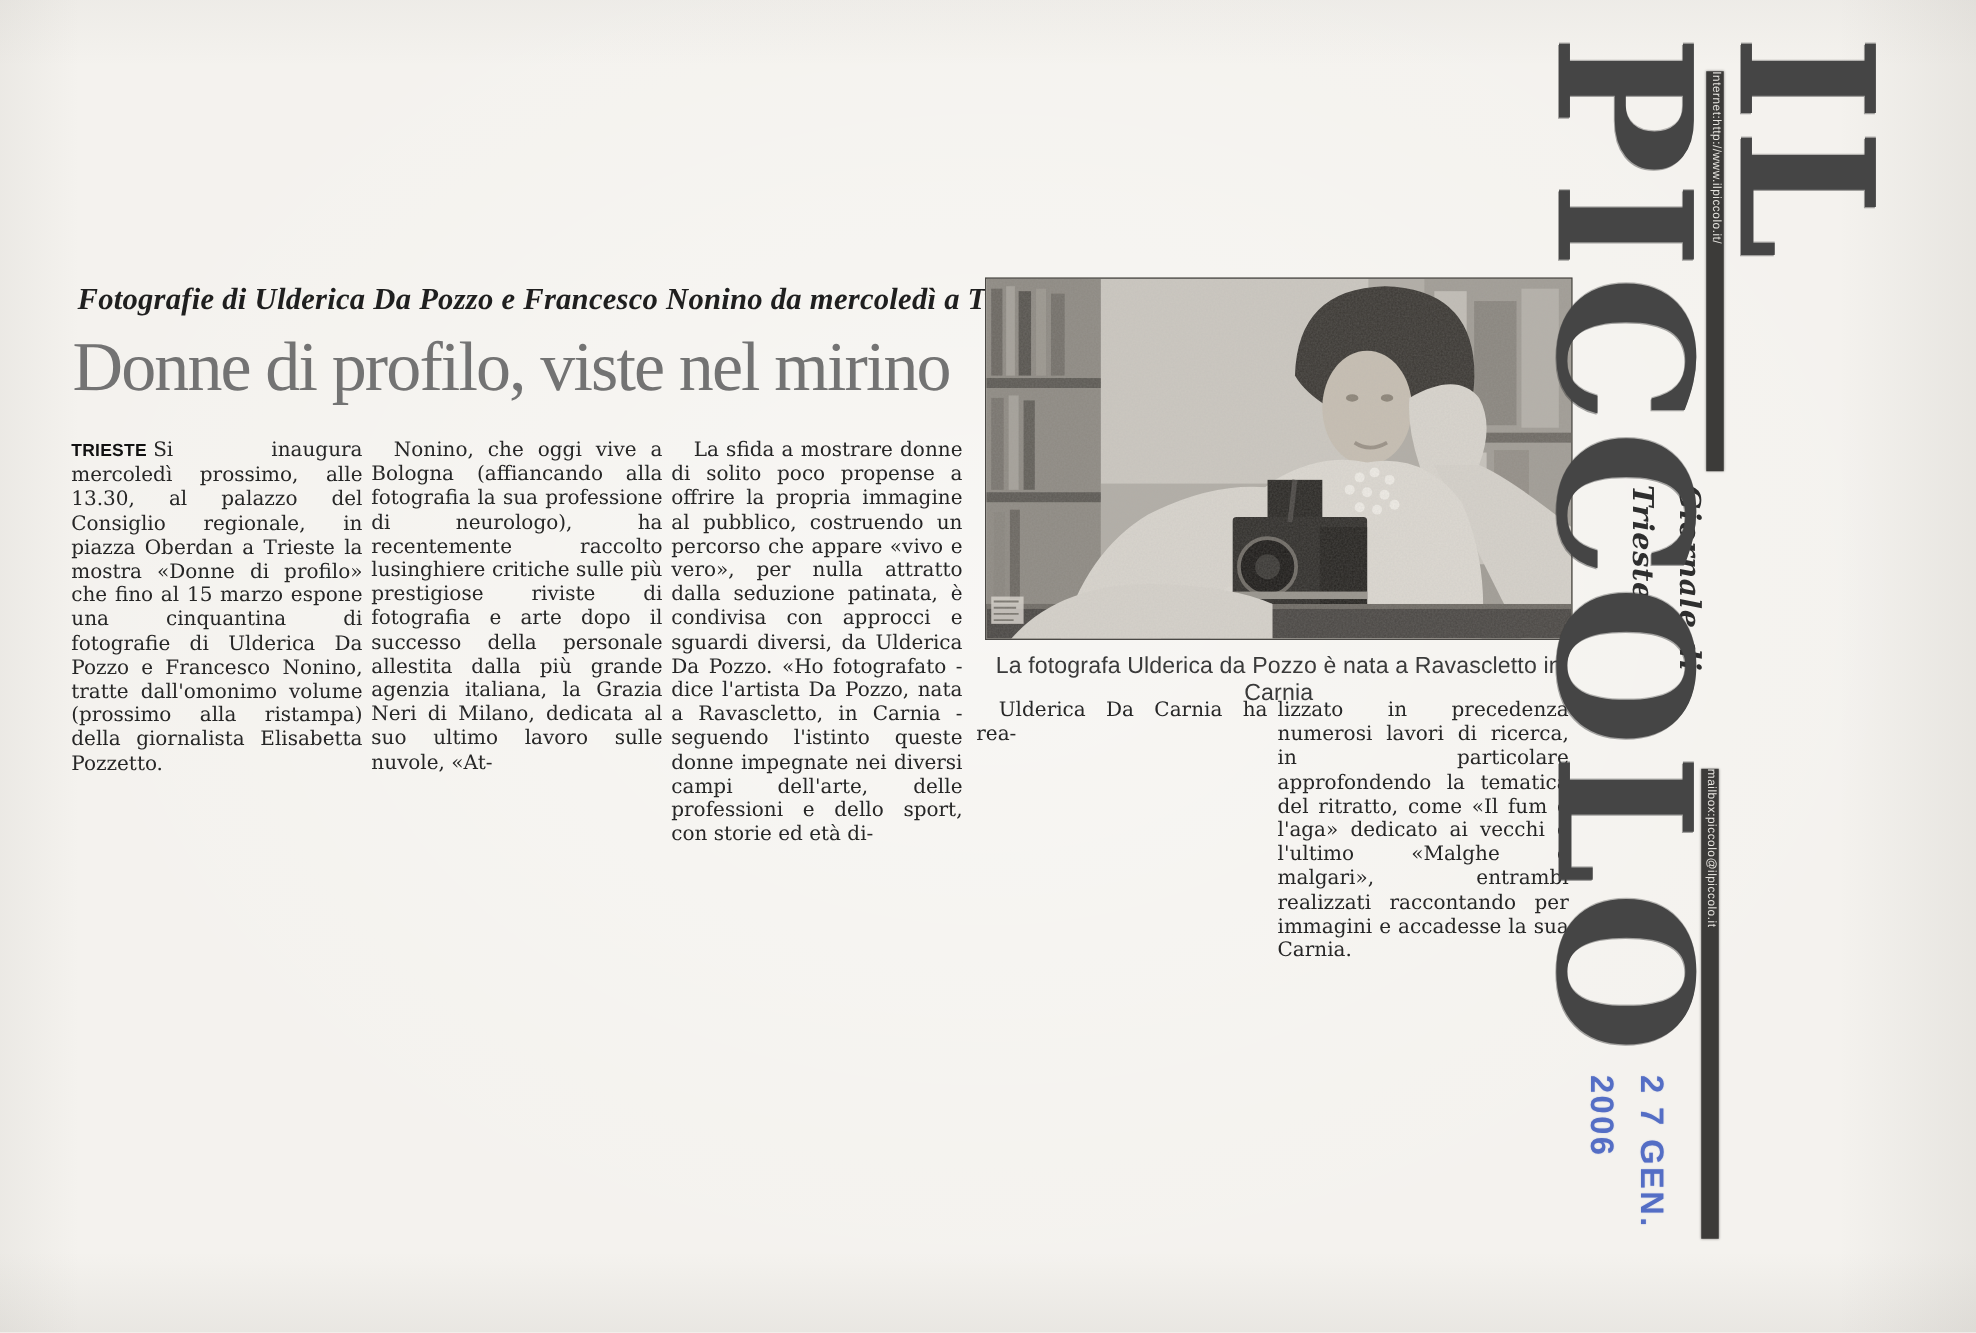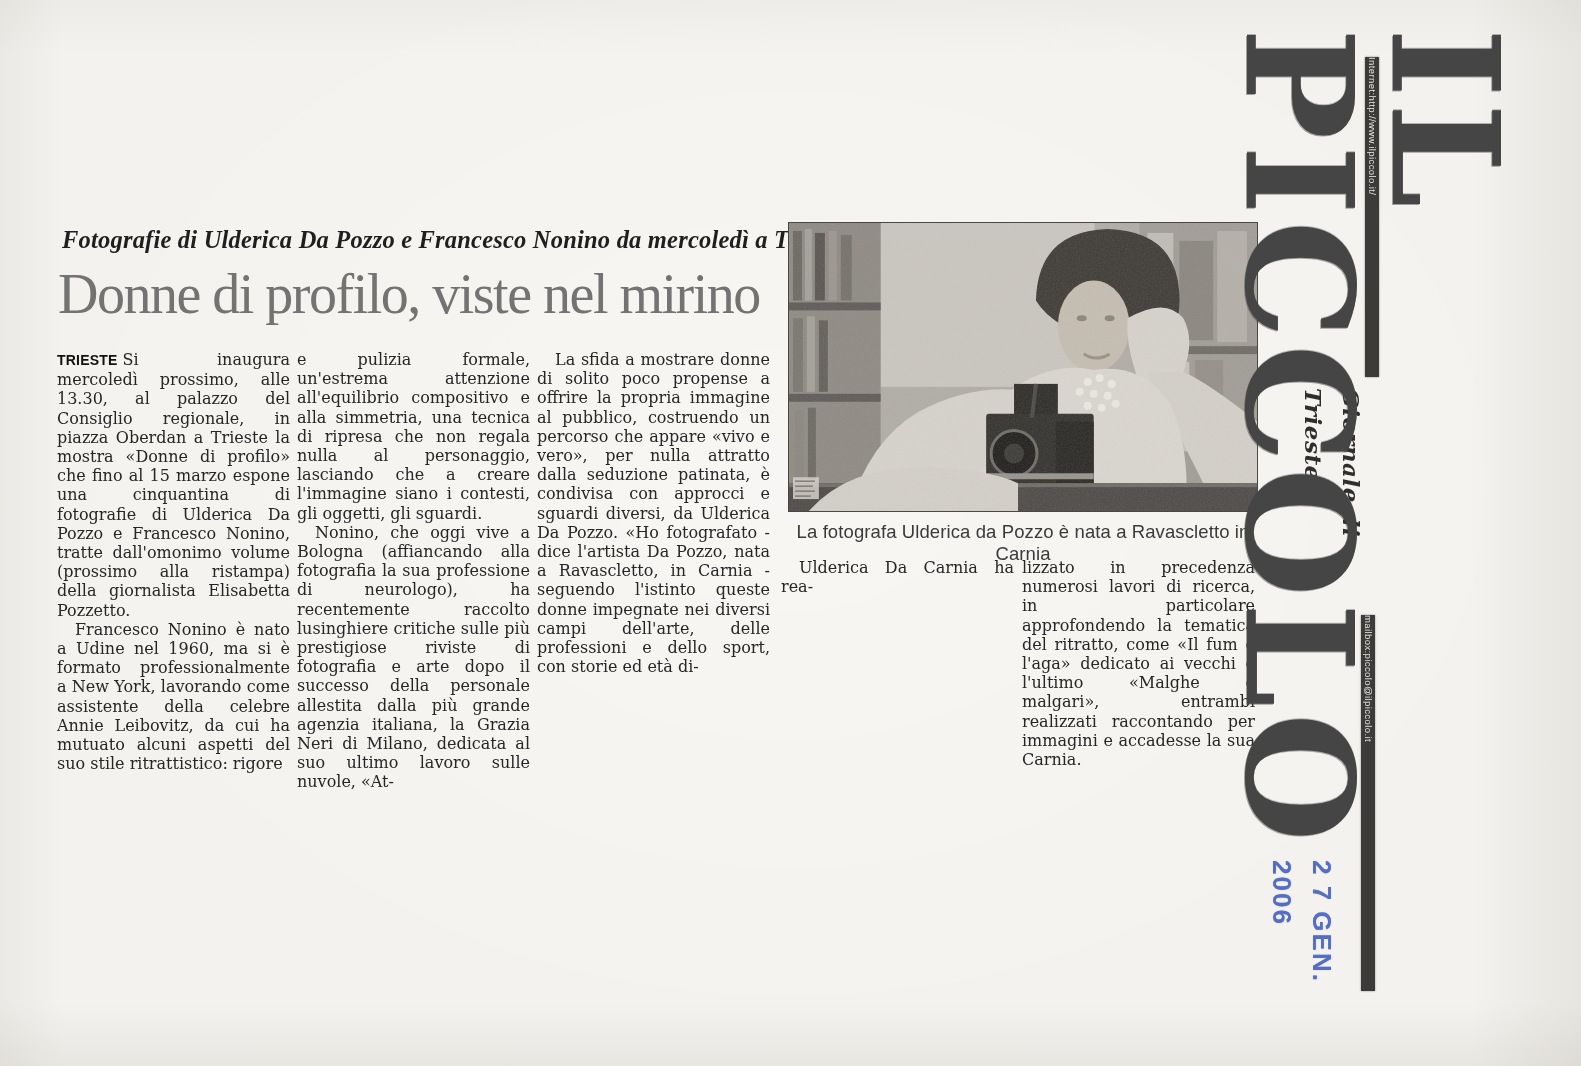--- a/index.html
+++ b/index.html
@@ -95,25 +95,23 @@
 </head>
 <body>
 
 <div class="scan-vignette"></div>
 
 <div class="kicker">Fotografie di Ulderica Da Pozzo e Francesco Nonino da mercoledì a Trieste</div>
 <h1 class="headline" style="margin:0;">Donne di profilo, viste nel mirino</h1>
 
 <div class="col col-1">
   <p><span class="dateline">TRIESTE</span><span>Si inaugura mercoledì prossimo, alle 13.30, al palazzo del Consiglio regionale, in piazza Oberdan a Trieste la mostra «Donne di profilo» che fino al 15 marzo espone una cinquantina di fotografie di Ulderica Da Pozzo e Francesco Nonino, tratte dall'omonimo volume (prossimo alla ristampa) della giornalista Elisabetta Pozzetto.</span></p>
-  <p class="indent">Francesco Nonino è nato a Udine nel 1960, ma si è formato professionalmente a New York, lavorando come assistente della celebre Annie Leibovitz, da cui ha mutuato alcuni aspetti del suo stile ritrattistico: rigore</p>
 </div>
 
 <div class="col col-2">
-  <p>e pulizia formale, un'estrema attenzione all'equilibrio compositivo e alla simmetria, una tecnica di ripresa che non regala nulla al personaggio, lasciando che a creare l'immagine siano i contesti, gli oggetti, gli sguardi.</p>
   <p class="indent">Nonino, che oggi vive a Bologna (affiancando alla fotografia la sua professione di neurologo), ha recentemente raccolto lusinghiere critiche sulle più prestigiose riviste di fotografia e arte dopo il successo della personale allestita dalla più grande agenzia italiana, la Grazia Neri di Milano, dedicata al suo ultimo lavoro sulle nuvole, «At-</p>
 </div>
 
 <div class="col col-3">
   <p class="indent">La sfida a mostrare donne di solito poco propense a offrire la propria immagine al pubblico, costruendo un percorso che appare «vivo e vero», per nulla attratto dalla seduzione patinata, è condivisa con approcci e sguardi diversi, da Ulderica Da Pozzo. «Ho fotografato - dice l'artista Da Pozzo, nata a Ravascletto, in Carnia - seguendo l'istinto queste donne impegnate nei diversi campi dell'arte, delle professioni e dello sport, con storie ed età di-</p>
 </div>
 
 <div class="col col-4">
   <p class="indent">Ulderica Da Carnia ha rea-</p>
 </div>

